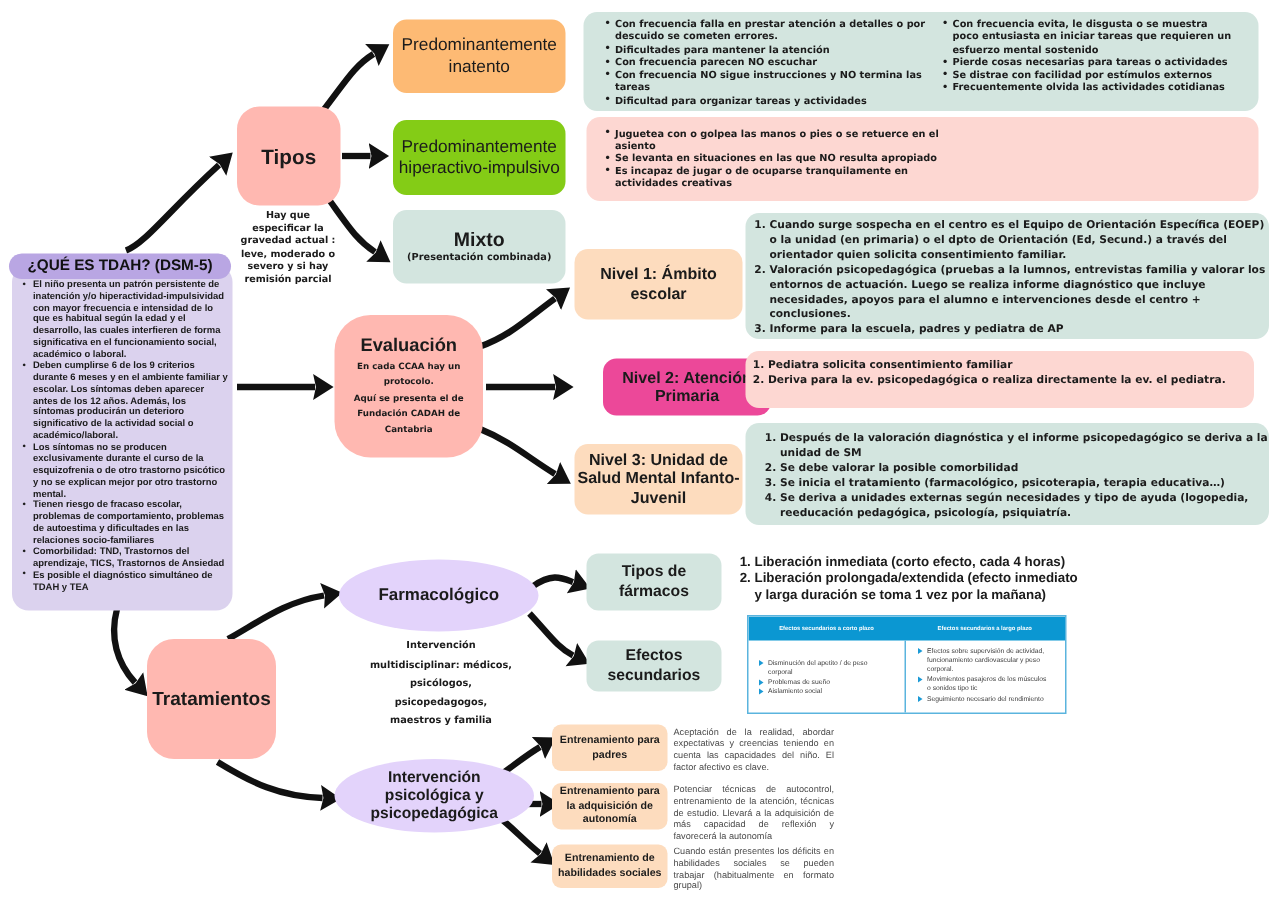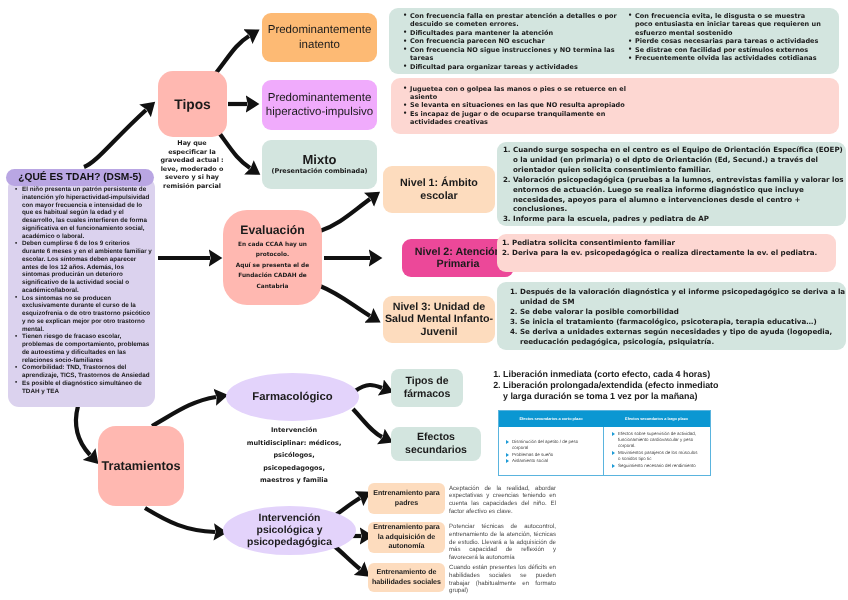--- a/index.html
+++ b/index.html
@@ -70,21 +70,21 @@
 <div class="node ctr dj" style="left:151px;top:139px;width:82px;font-size:6.4px;line-height:8.6px;font-weight:bold;white-space:pre-line;">Hay que
 especificar la
 gravedad actual :
 leve, moderado o
 severo y si hay
 remisión parcial</div>
 
 <div class="node ctr" style="left:262px;top:13px;width:115px;height:49px;background:#fdba74;border-radius:9px;padding:0 4px;">
   <div style="font-size:11.5px;font-weight:normal;line-height:14.5px;">Predominantemente inatento</div>
 </div>
-<div class="node ctr" style="left:262px;top:80px;width:115px;height:50px;background:#f0abfc;border-radius:9px;padding:0 2px;">
+<div class="node ctr" style="left:262px;top:80px;width:115px;height:50px;background:#84cc16;border-radius:9px;padding:0 2px;">
   <div style="font-size:11.5px;font-weight:normal;line-height:14.5px;">Predominantemente hiperactivo-impulsivo</div>
 </div>
 <div class="node ctr" style="left:262px;top:140px;width:115px;height:49px;background:#d3e5df;border-radius:9px;padding:0 4px;">
   <div style="font-size:13px;font-weight:bold;line-height:15px;">Mixto</div>
   <div class="dj" style="font-size:6.5px;font-weight:bold;line-height:9.5px;white-space:nowrap;">(Presentación combinada)</div>
 </div>
 
 <div class="node" style="left:389px;top:8px;width:450px;height:66px;background:#d3e5df;border-radius:9px;"></div>
 <ul class="lst dj" id="inat-c1" style="position:absolute;left:403px;top:11.8px;width:216px;font-size:6.5px;line-height:8.45px;font-weight:bold;">
       <li>Con frecuencia falla en prestar atención a detalles o por descuido se cometen errores.</li>
@@ -154,21 +154,21 @@
 <div class="node ctr dj" style="left:218px;top:424px;width:152px;font-size:6.5px;line-height:12.5px;font-weight:bold;white-space:pre-line;">Intervención
 multidisciplinar: médicos,
 psicólogos,
 psicopedagogos,
 maestros y familia</div>
 
 <div class="node ctr" style="left:223px;top:506px;width:133px;height:49px;background:#e3d3fb;border-radius:50%;padding:0 10px;">
   <div style="font-size:10.4px;font-weight:bold;line-height:12px;">Intervención psicológica y psicopedagógica</div>
 </div>
 
-<div class="node ctr" style="left:391px;top:369px;width:72px;height:38px;background:#d3e5df;border-radius:8px;">
+<div class="node ctr" style="left:391px;top:369px;width:90px;height:38px;background:#d3e5df;border-radius:8px;">
   <div style="font-size:10.5px;font-weight:bold;line-height:13px;">Tipos de fármacos</div>
 </div>
 <div class="node ctr" style="left:391px;top:427px;width:90px;height:34px;background:#d3e5df;border-radius:8px;">
   <div style="font-size:10.5px;font-weight:bold;line-height:13px;">Efectos secundarios</div>
 </div>
 
 <ol id="tf-list" style="position:absolute;left:492px;top:369px;width:216px;margin:0;padding-left:11px;font-size:8.9px;line-height:11.1px;font-weight:bold;">
       <li>Liberación inmediata (corto efecto, cada 4 horas)</li>
       <li>Liberación prolongada/extendida (efecto inmediato y larga duración se toma 1 vez por la mañana)</li>
     </ol>

